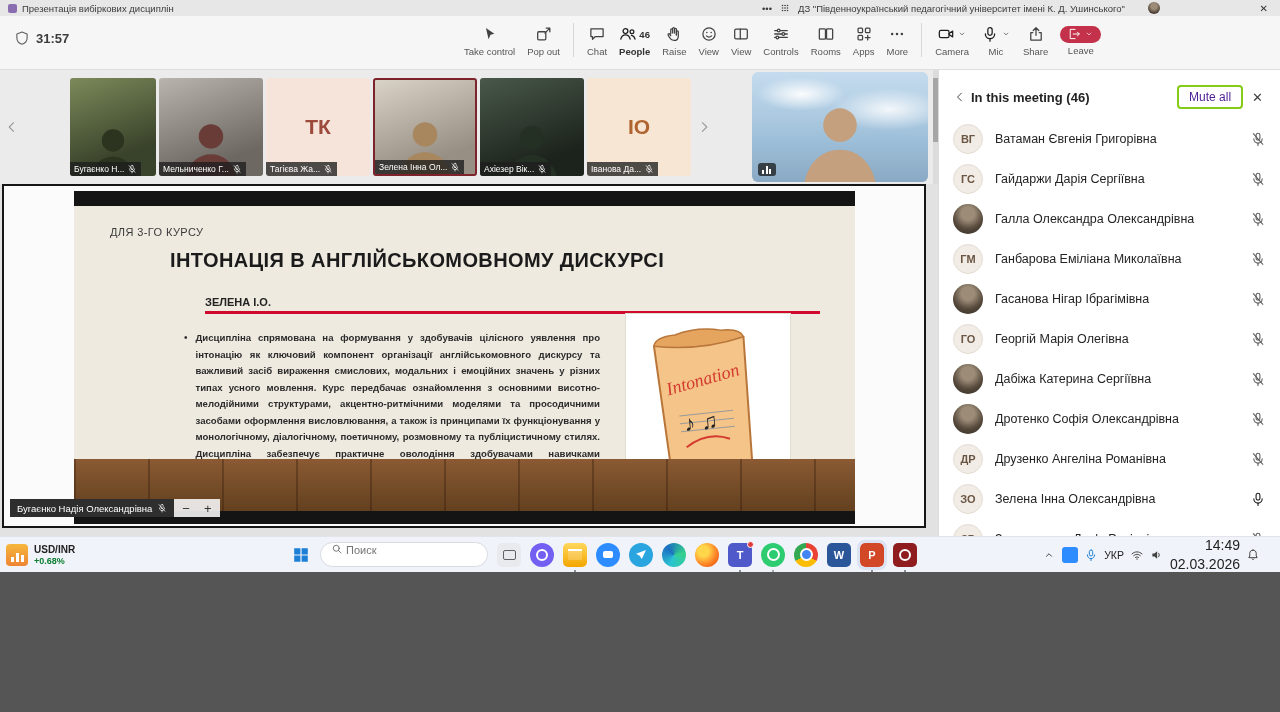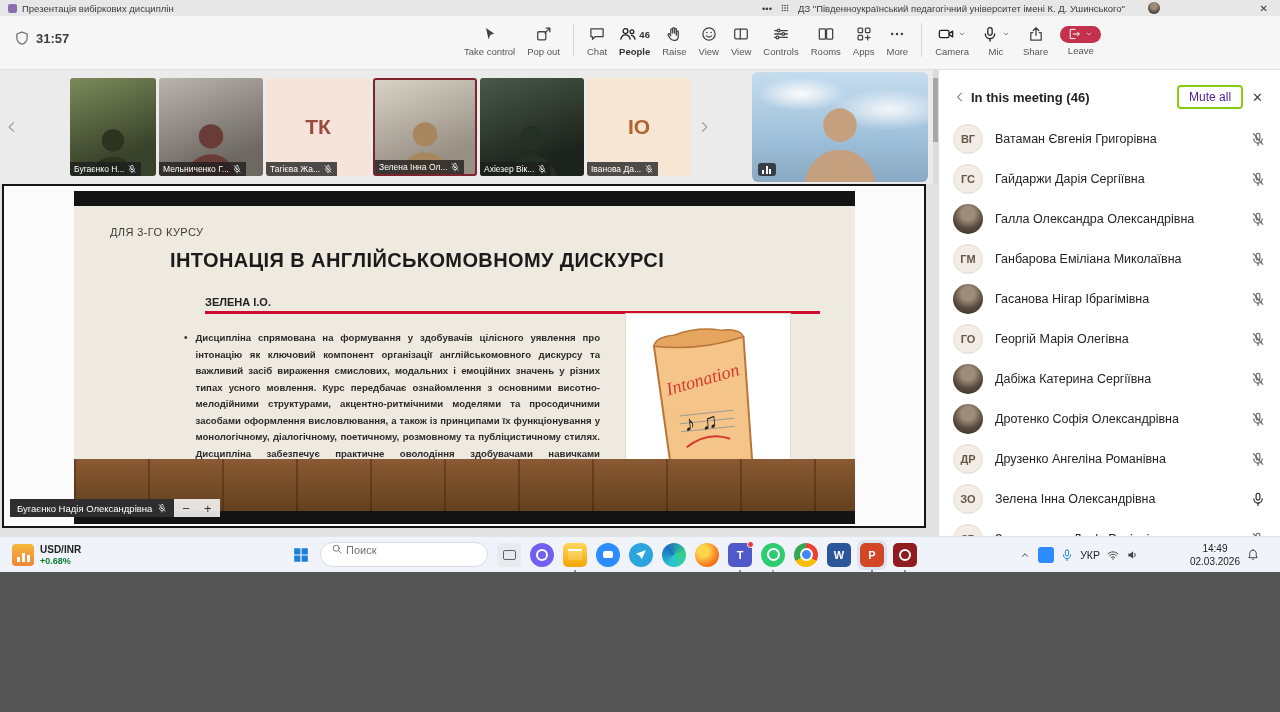--- a/index.html
+++ b/index.html
@@ -95,21 +95,21 @@
   .p-close { color:#424242; font-size:13px; padding:0 5px; }
   .p-list { flex:1; overflow:hidden; padding-top:2px; }
   .p-row { height:40px; display:flex; align-items:center; gap:12px; padding:0 14px; }
   .avatar { width:30px; height:30px; border-radius:50%; flex:none; display:flex; align-items:center; justify-content:center; font-size:11px; font-weight:bold; color:#6b5645; background:#f1ece5; border:1px solid #e3dcd2; }
   .avatar.photo { background:radial-gradient(circle at 50% 32%, #9c8c78 0 26%, #57493c 60%, #2f2a24 100%); border:none; }
   .p-name { font-size:12.5px; color:#242424; flex:1; white-space:nowrap; overflow:hidden; display:flex; align-items:center; gap:5px; }
   .p-mic { flex:none; display:flex; }
 
   
   .taskbar { height:36px; background:#f0f3f9; border-top:1px solid #e1e4e9; position:relative; display:flex; align-items:center; flex:none; }
-  .widget { position:absolute; left:12px; display:flex; align-items:flex-end; gap:6px; }
+  .widget { position:absolute; left:6px; display:flex; align-items:flex-end; gap:6px; }
   .w-ico { width:22px; height:22px; border-radius:4px; background:linear-gradient(#f6b73c,#ee8434); display:flex; align-items:flex-end; justify-content:center; gap:2px; padding:4px; }
   .w-ico i { width:3px; background:#fff; display:block; }
   .w-pair { font-size:10px; font-weight:bold; color:#222; line-height:1.2; }
   .w-chg { font-size:9px; color:#0a7c2f; font-weight:bold; }
   .tk-center { margin:0 auto; transform:translateX(-36px); display:flex; align-items:center; gap:9px; }
   .search-box { width:168px; height:25px; border-radius:13px; background:#fff; border:1px solid #d8dbe0; display:flex; align-items:flex-start; gap:1px; padding:0 10px; }
   .search-box input { border:none; outline:none; font-size:11px; color:#444; width:100%; background:transparent; font-family:inherit; }
   .app { width:24px; height:24px; border-radius:5px; position:relative; display:flex; align-items:center; justify-content:center; flex:none; }
   .app.rnd { border-radius:50%; }
   .app::after { font-size:11px; font-weight:bold; color:#fff; }
@@ -124,21 +124,21 @@
   .a-fox{background:radial-gradient(circle at 35% 35%, #ffd54a 0 24%, #ff8a2a 56%, #e03e00 100%);}
   .a-teams{background:#5059c9;} .a-teams::after{content:"T";}
   .a-wa{background:#2ecc71;} .a-wa::after{content:""; width:9px;height:9px;border:2px solid #fff;border-radius:50%;}
   .a-chrome{background:conic-gradient(#ea4335 0 120deg,#fbbc05 120deg 240deg,#34a853 240deg 360deg);} .a-chrome::after{content:""; width:9px;height:9px;background:#4285f4;border:2px solid #fff;border-radius:50%;}
   .a-word{background:#2b579a;} .a-word::after{content:"W";}
   .a-ppt{background:#d24726;} .a-ppt::after{content:"P";}
   .a-acr{background:#8f1d20;} .a-acr::after{content:""; width:8px;height:8px;border:2px solid #fff;border-radius:50%;}
   .ndot { position:absolute; right:-2px; top:-2px; width:7px; height:7px; border-radius:50%; background:#e23b3b; border:1px solid #fff; }
   .tray { position:absolute; right:20px; display:flex; align-items:center; gap:6px; }
   .lang { font-size:10.5px; color:#222; }
-  .clock { text-align:center; font-size:10px; color:#222; line-height:1.3;margin-left:44px; }
+  .clock { text-align:right; font-size:14px; color:#222; line-height:1.3; }
   .tray-sq { width:16px; height:16px; border-radius:3px; background:#2d8cff; }
 </style>
 </head>
 <body>
 
 <svg style="position:absolute;width:0;height:0" aria-hidden="true">
   <defs>
     <symbol id="cursor" viewBox="0 0 20 20">
         <path d="M5.5 3.2 14.8 9.7 10.6 10.8 8.4 15.8z" fill="currentColor" stroke="none"></path>
       </symbol>

